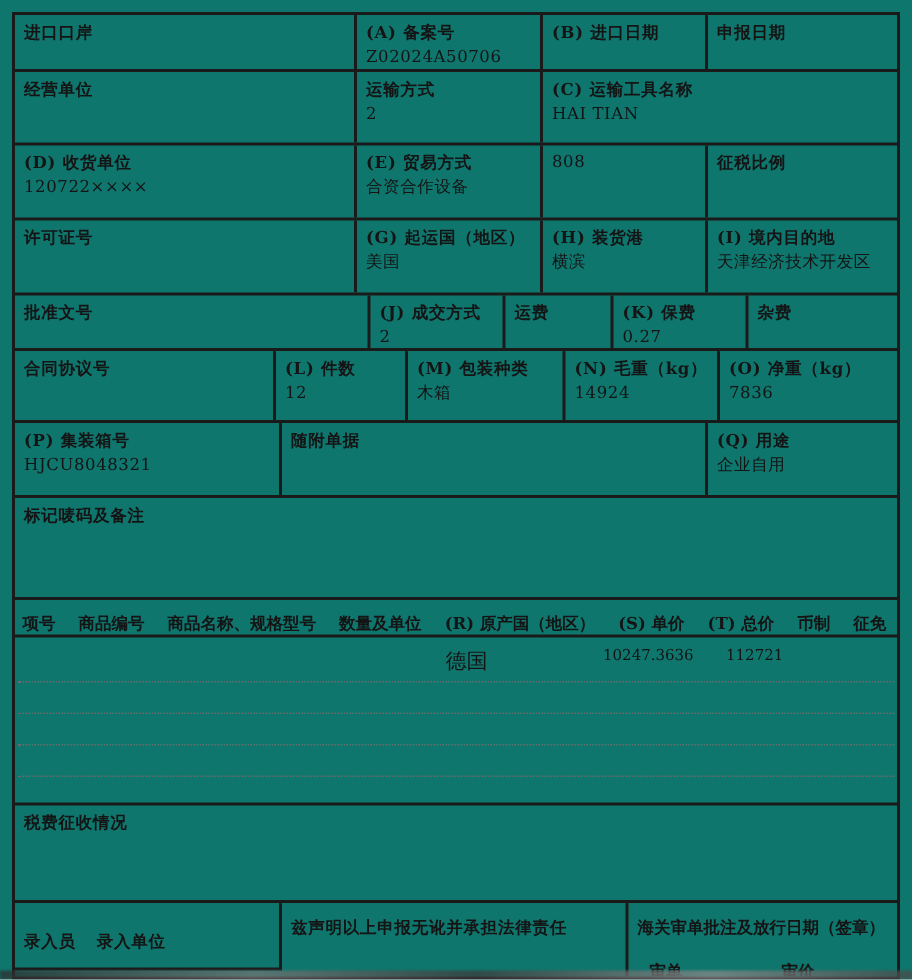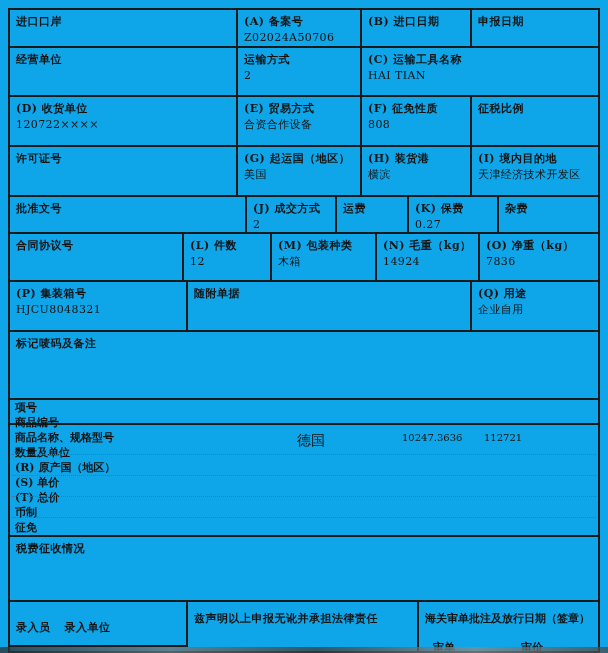--- a/index.html
+++ b/index.html
@@ -1,40 +1,39 @@
 <!DOCTYPE html>
 <html><head>
 <meta charset="utf-8">
 <style>
   html,body{margin:0;padding:0;background:#e9e9e9;}
   .page{
-    position:relative;width:608px;height:653px;background:#0ea5e9;
+    position:relative;width:608px;height:653px;background:#0f766e;
     overflow:hidden;font-family:"DejaVu Serif","Liberation Serif",serif;
     color:#141414;
   }
   .tbl{
     position:absolute;left:8px;top:8px;width:592px;height:645px;
     box-sizing:border-box;border:2px solid #1a1a1a;overflow:hidden;
   }
   .row{
     position:absolute;left:0;width:100%;display:flex;box-sizing:border-box;
     border-bottom:2px solid #1a1a1a;align-items:stretch;
   }
   .cell{
     box-sizing:border-box;border-right:2px solid #1a1a1a;
     padding:3px 6px;overflow:hidden;flex:none;position:relative;
   }
   .cell:last-child{border-right:none;flex:1;}
   .lbl{font-weight:bold;font-size:11px;line-height:17px;letter-spacing:.5px;white-space:nowrap;}
   .val{font-size:11px;line-height:16px;letter-spacing:.4px;white-space:nowrap;}
   .goods-head{
-    display:flex;justify-content:space-between;align-items:flex-start;
+    display:flex;justify-content:space-between;align-items:flex-end;
     height:25px;box-sizing:border-box;border-bottom:2px solid #1a1a1a;
     padding:0 7px 0 5px;
-    flex-direction:column;
   }
   .goods-head span{font-weight:bold;font-size:11px;white-space:nowrap;}
   .gval{position:absolute;font-size:14px;font-weight:normal;white-space:nowrap;}
   .gnum{position:absolute;font-size:10px;white-space:nowrap;}
   .dotline{
     position:absolute;left:2px;right:2px;height:0;
     border-bottom:1px dotted #6b6b6b;
   }
   .footer-row{border-bottom:none;border-radius:19px;}
   .cell-entry{height:45px;border-bottom:2px solid #1a1a1a;padding-top:14px;}
@@ -89,21 +88,20 @@
     <div class="row" style="top:87px;height:50px">
       <div class="cell" style="width:228px">
         <div class="lbl">(D) 收货单位</div>
         <div class="val">120722××××</div>
       </div>
       <div class="cell" style="width:124px">
         <div class="lbl">(E) 贸易方式</div>
         <div class="val">合资合作设备</div>
       </div>
       <div class="cell" style="width:110px">
-        <div class="lbl">(F) 征免性质</div>
         <div class="val">808</div>
       </div>
       <div class="cell">
         <div class="lbl">征税比例</div>
       </div>
     </div>
 
     <div class="row" style="top:137px;height:50px">
       <div class="cell" style="width:228px">
         <div class="lbl">许可证号</div>

